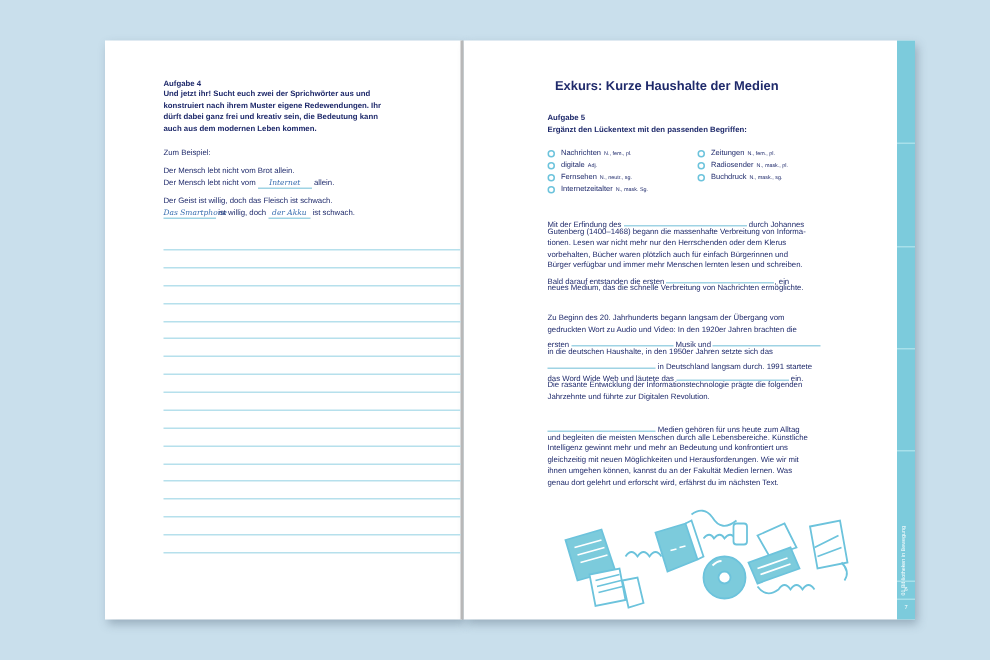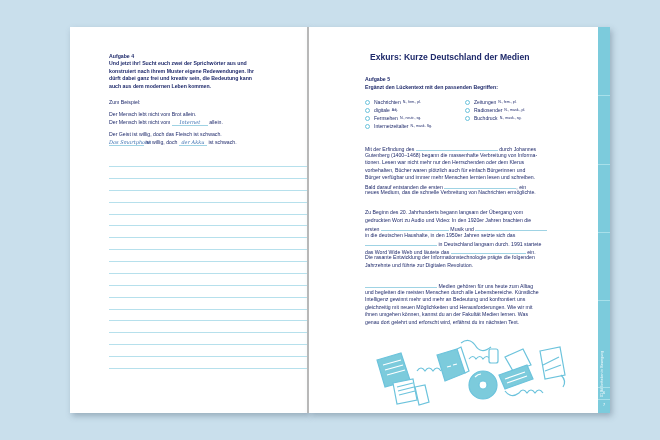--- a/index.html
+++ b/index.html
@@ -65,21 +65,21 @@
   <div class="wline" style="top:284.8px;"></div>
   <div class="wline" style="top:296.7px;"></div>
   <div class="wline" style="top:308.6px;"></div>
   <div class="wline" style="top:320.4px;"></div>
   <div class="wline" style="top:332.3px;"></div>
   <div class="wline" style="top:344.2px;"></div>
   <div class="wline" style="top:356.1px;"></div>
   <div class="wline" style="top:368px;"></div>
 </div>
 
-<div class="title">Exkurs: Kurze Deutschland der Medien</div>
+<div class="title">Exkurs: Kurze Haushalte der Medien</div>
 <div class="txt bold" style="left:365px;top:76px;">Aufgabe 5</div>
 <div class="txt bold" style="left:365px;top:83.5px;">Ergänzt den Lückentext mit den passenden Begriffen:</div>
 
 <div class="opt" style="left:365px;top:99px;">
     <span class="circ"></span>
     <span>Nachrichten</span>
     <span class="gram">N., fem., pl.</span>
   </div>
 <div class="opt" style="left:365px;top:107px;">
     <span class="circ"></span>

